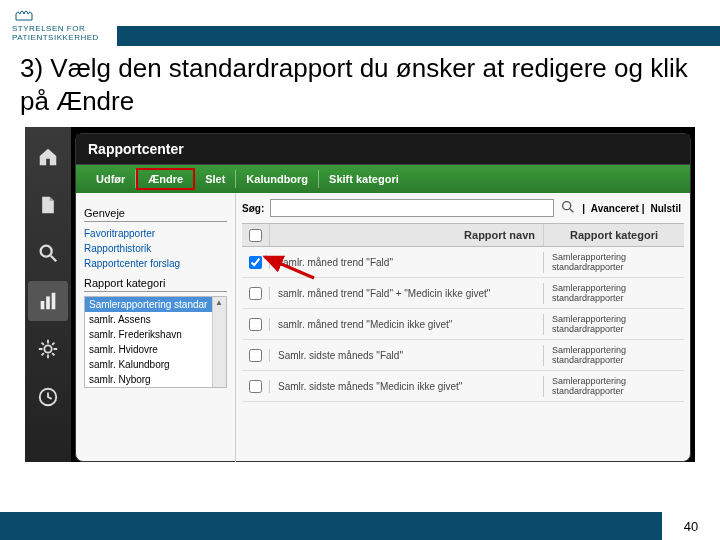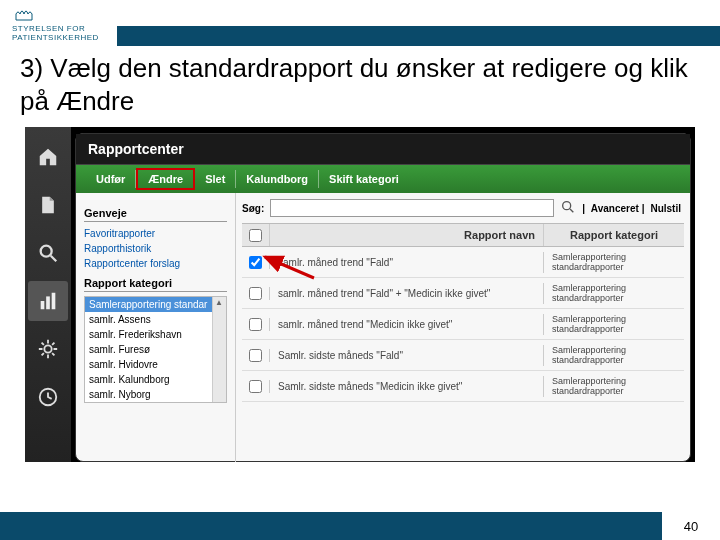--- a/index.html
+++ b/index.html
@@ -107,21 +107,21 @@
   }
   .left-col {
     width: 160px;
     padding: 8px;
     border-right: 1px solid #ccc;
     font-size: 10px;
     color: #333;
     overflow: hidden;
   }
   .section-head {
-    font-weight: bold;
+    font-weight: normal;
     font-size: 11px;
     color: #000;
     border-bottom: 1px solid #999;
     padding-bottom: 2px;
     margin-bottom: 4px;
     margin-top: 6px;
   }
   .link-list div {
     color: #0055aa;
     padding: 2px 0;
@@ -296,21 +296,20 @@
         <div class="link-list">
           <div>Favoritrapporter</div>
           <div>Rapporthistorik</div>
           <div>Rapportcenter forslag</div>
         </div>
         <div class="section-head">Rapport kategori</div>
         <div class="cat-list">
           <div class="selected">Samlerapportering standar</div>
           <div>samlr. Assens</div>
           <div>samlr. Frederikshavn</div>
-          <div>samlr. Furesø</div>
           <div>samlr. Hvidovre</div>
           <div>samlr. Kalundborg</div>
           <div>samlr. Nyborg</div>
           <div class="cat-scroll"></div>
         </div>
       </div>
 
       <div class="right-col">
         <div class="search-row">
           <span class="search-label">Søg:</span>

